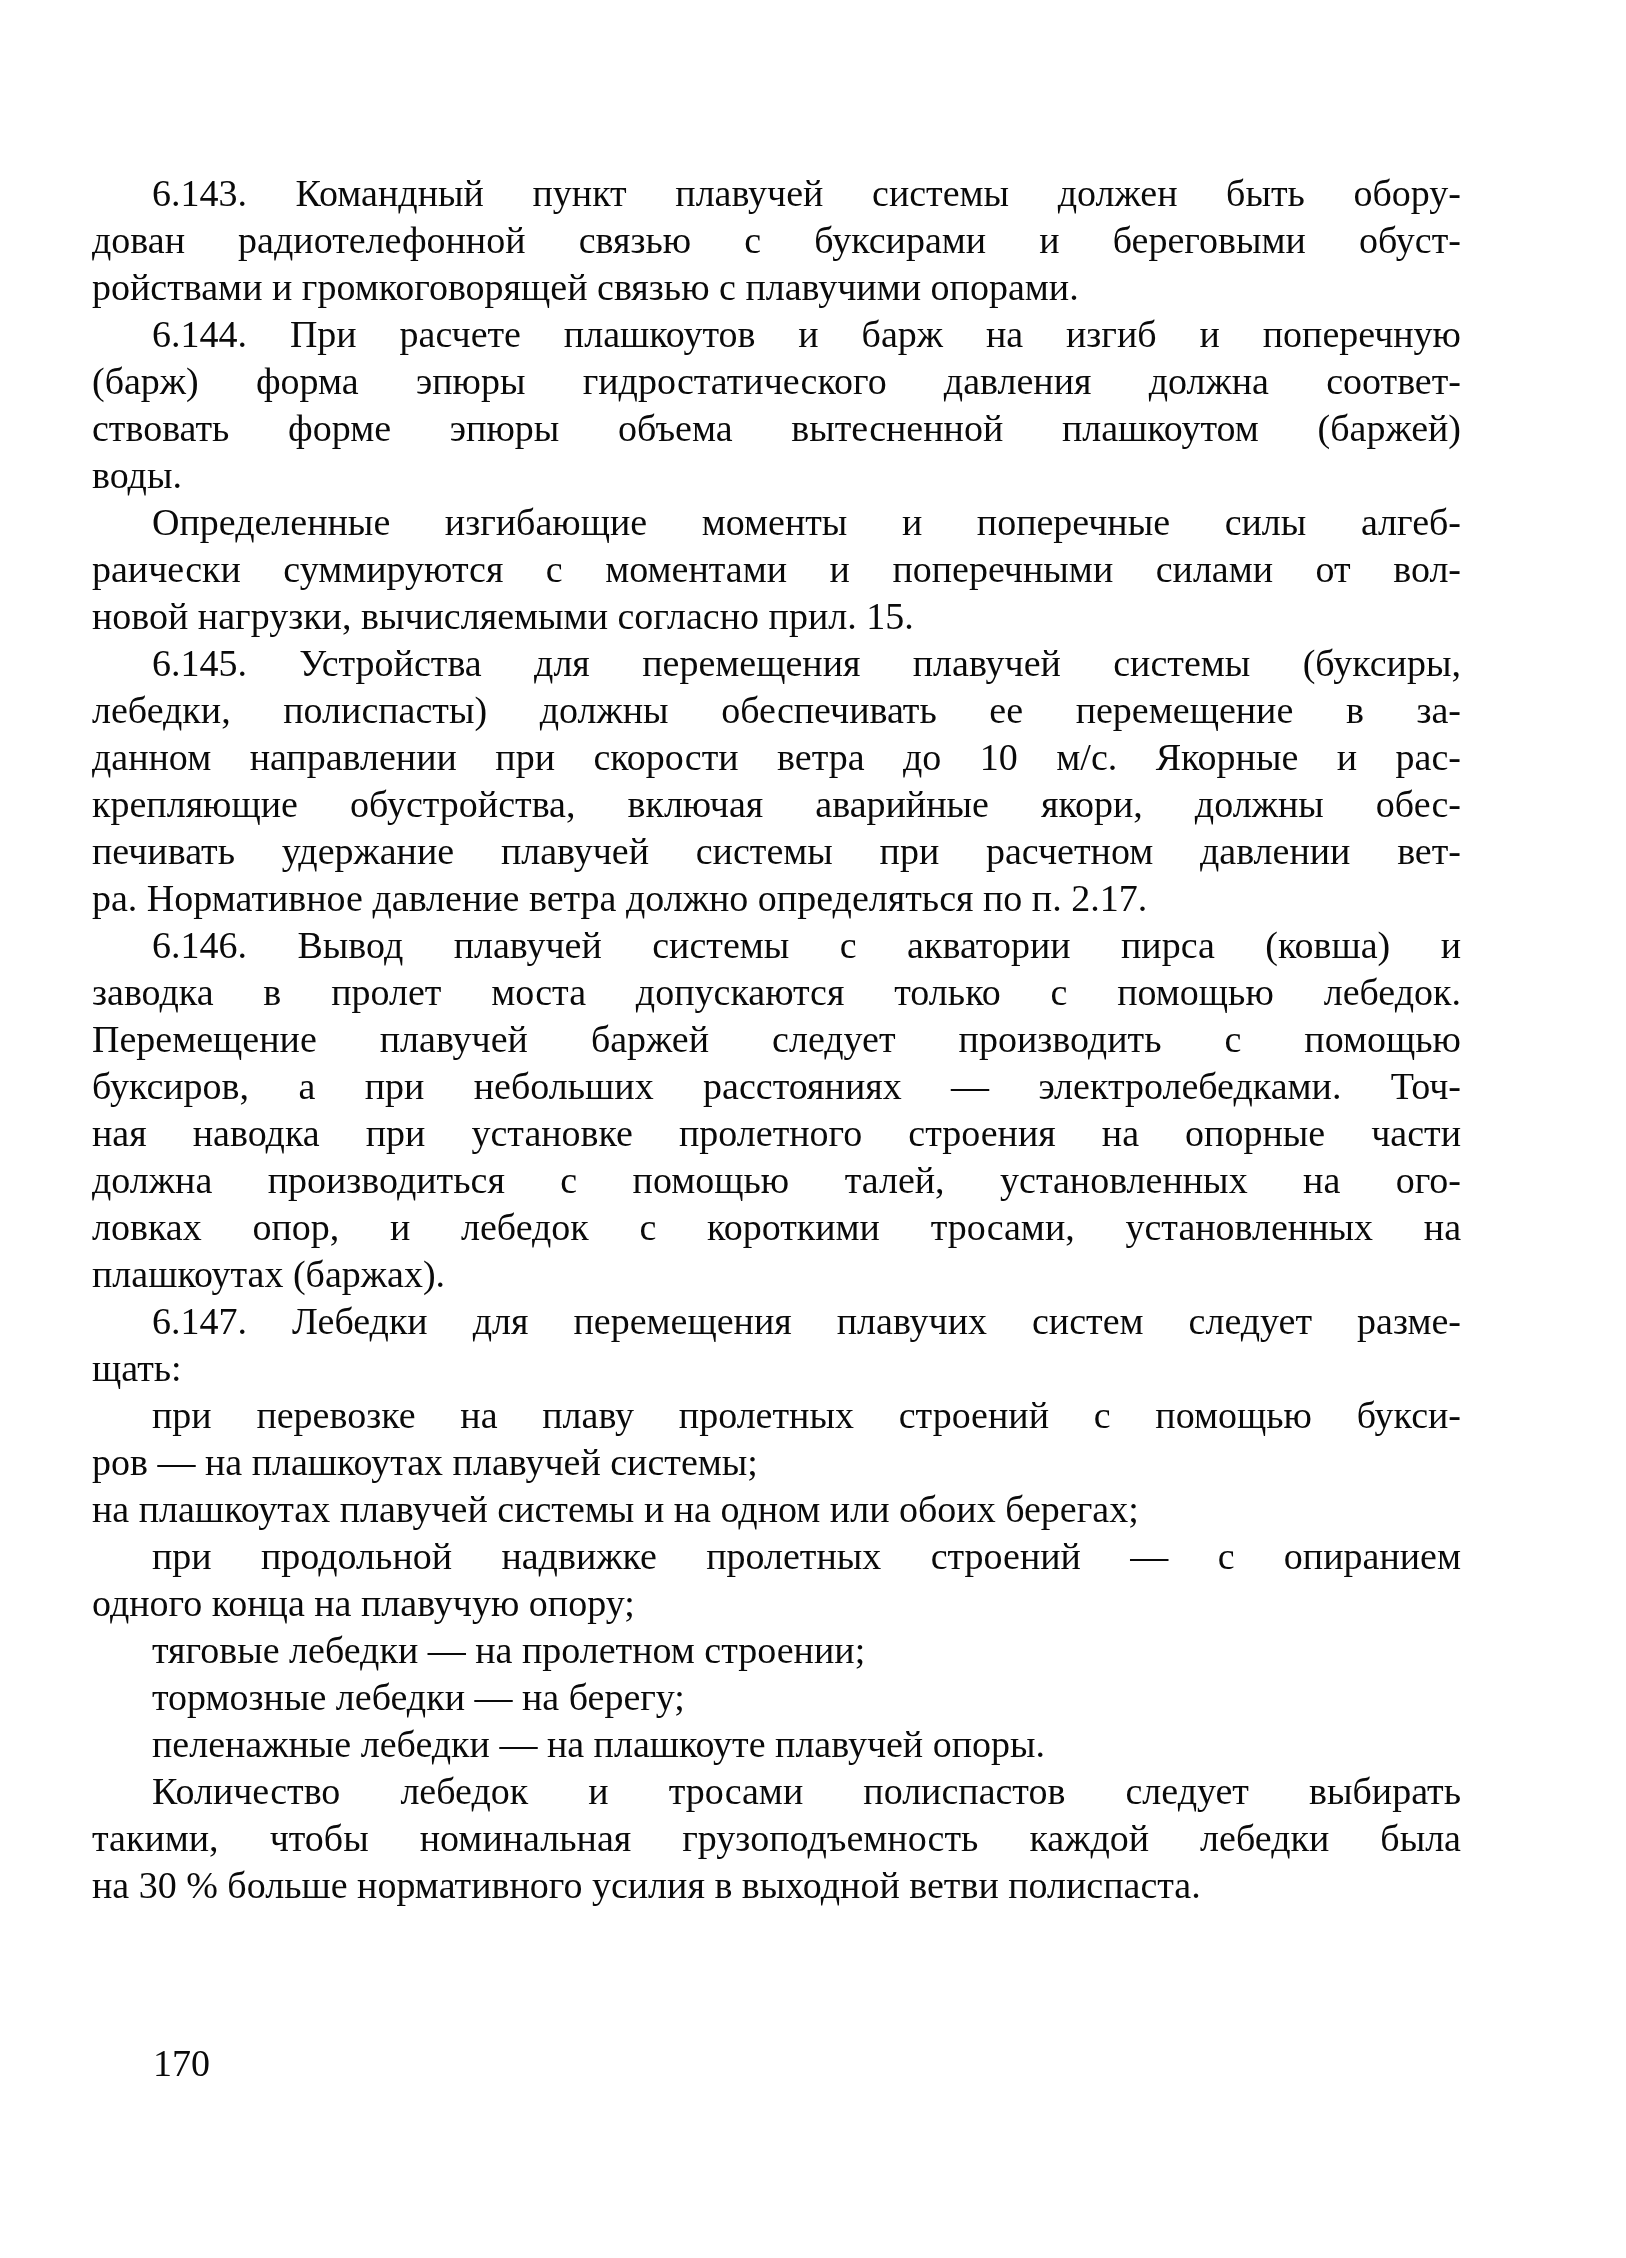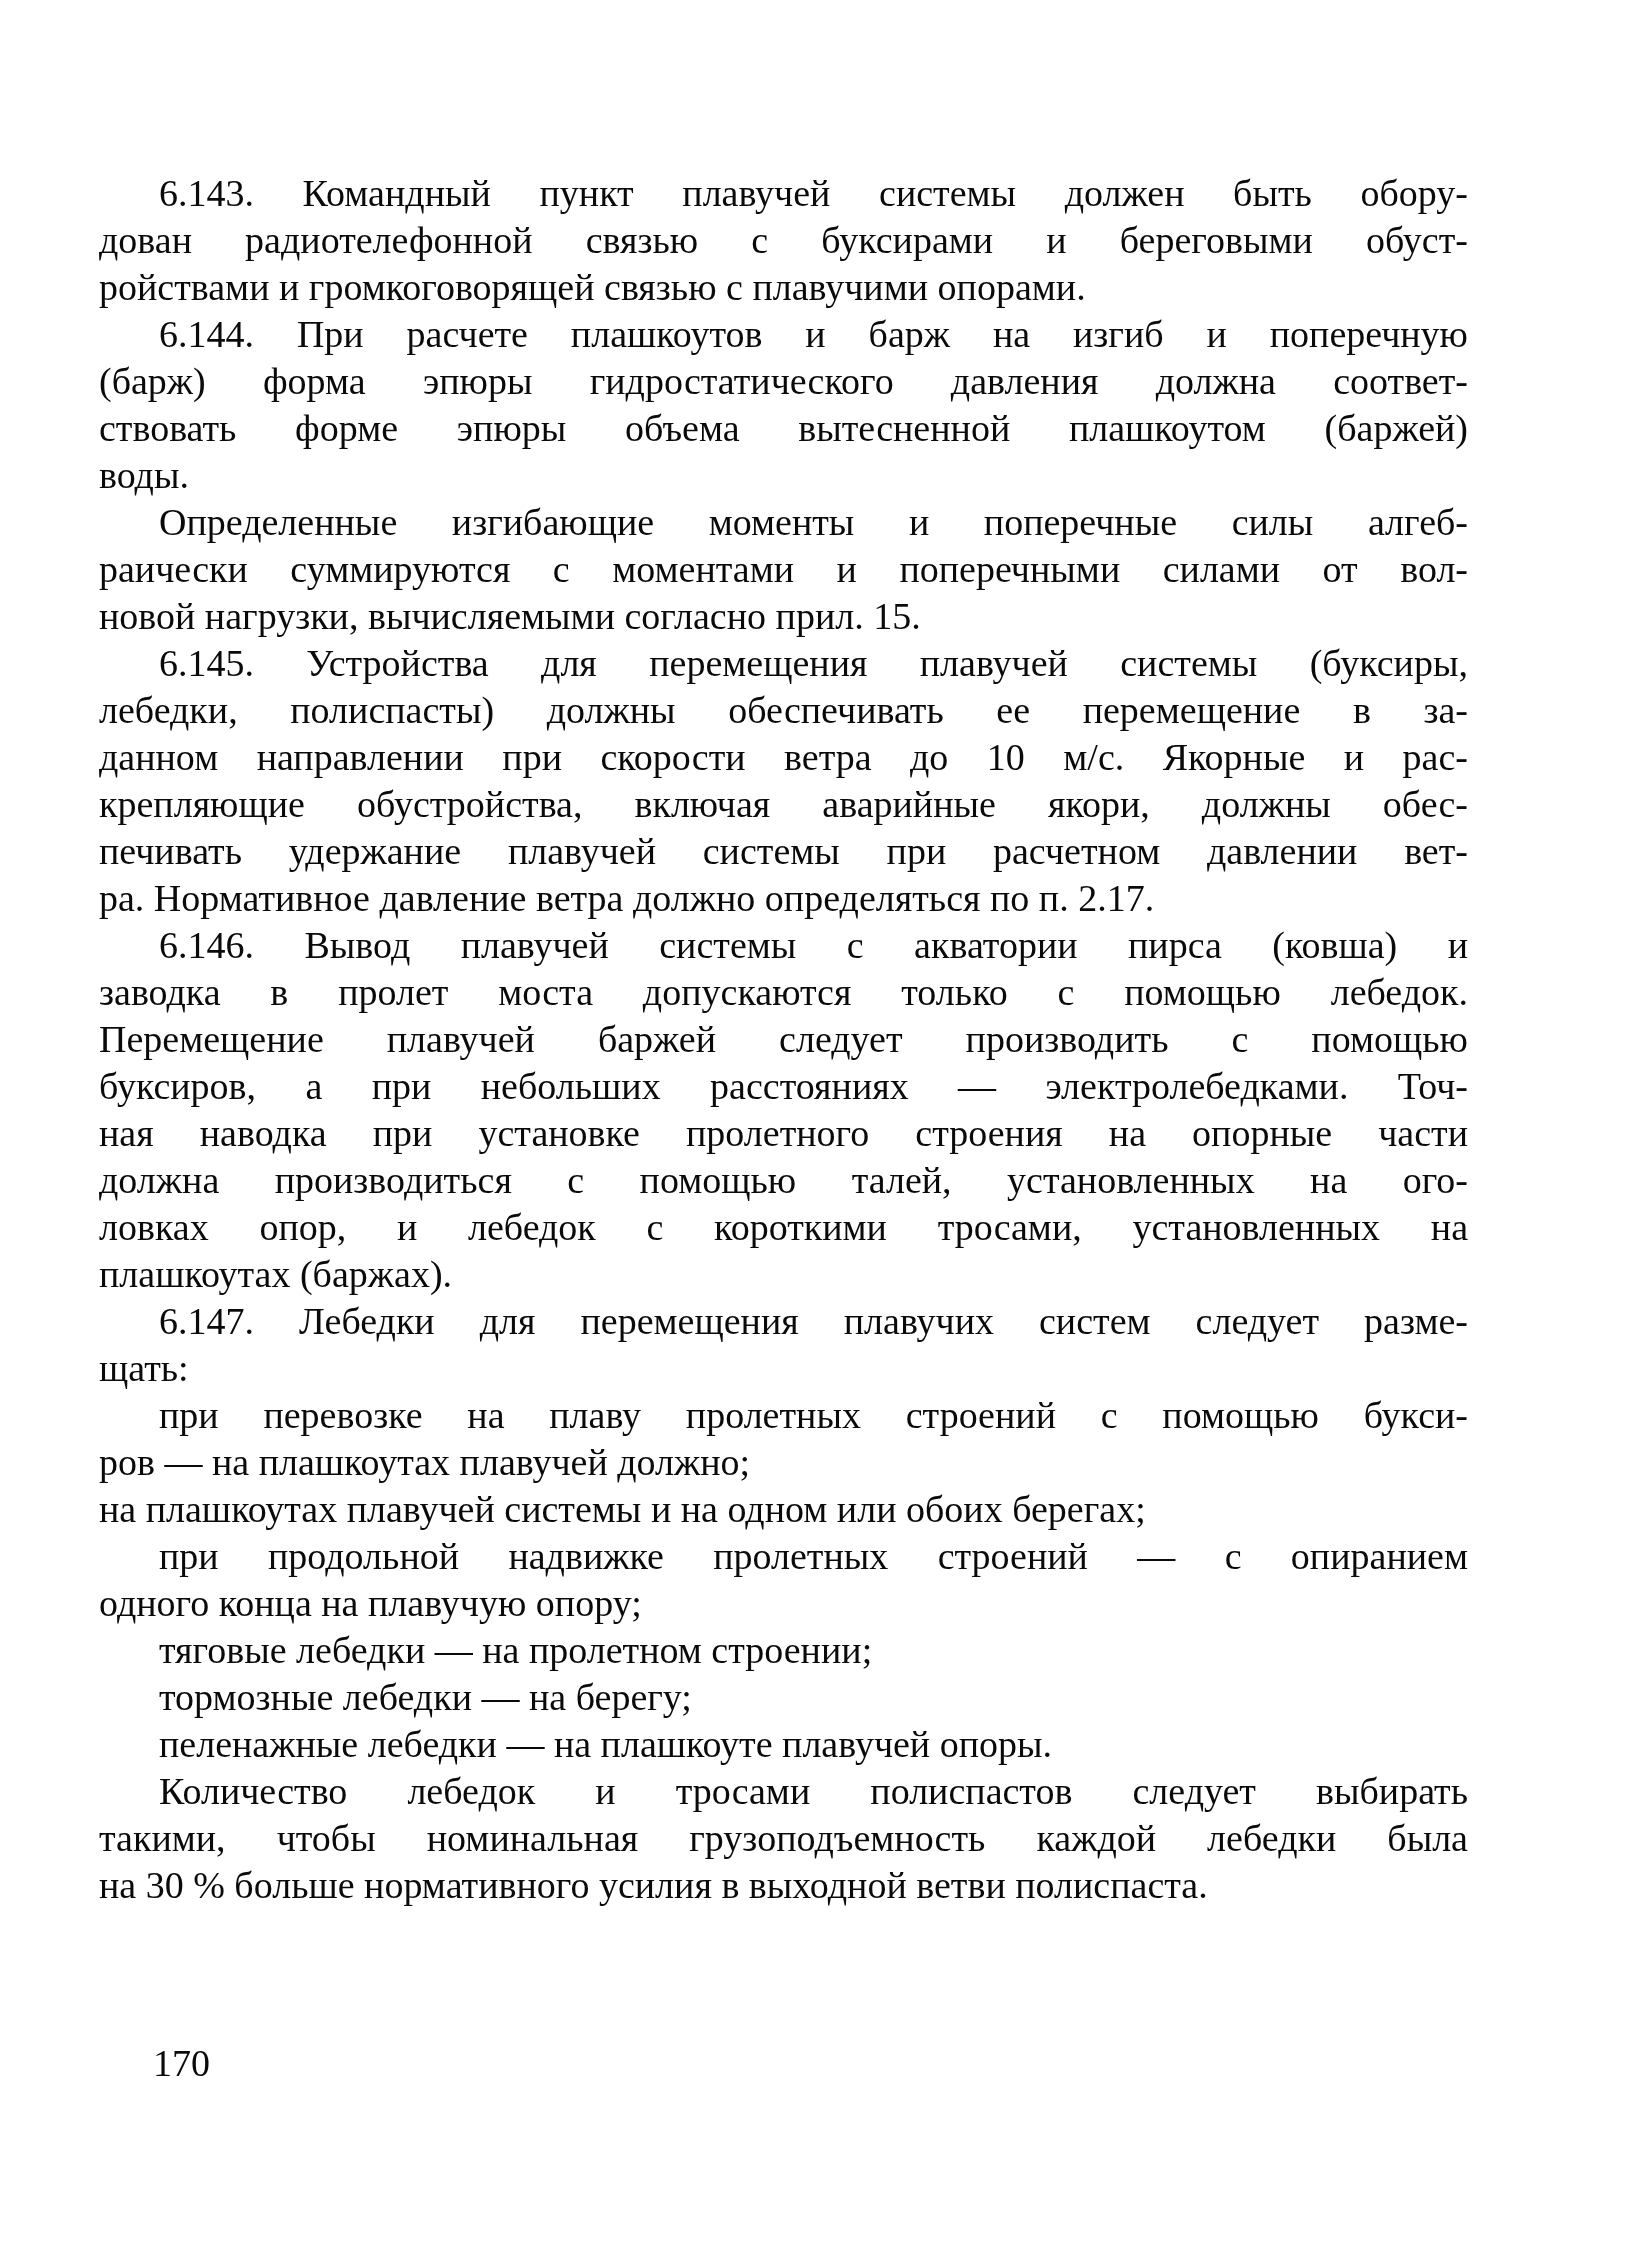--- a/index.html
+++ b/index.html
@@ -11,21 +11,21 @@
     position: relative;
     width: 1627px;
     height: 2259px;
     background: #ffffff;
     overflow: hidden;
     font-family: "Liberation Serif", "DejaVu Serif", serif;
     color: #0a0a0a;
   }
   .text-block {
     position: absolute;
-    left: 99px;
+    left: 92px;
     top: 170px;
     width: 1369px;
     font-size: 38px;
     line-height: 47px;
   }
   .paragraph {
     margin: 0;
     padding: 0;
   }
   .line {
@@ -84,21 +84,21 @@
         <div class="line">должна производиться с помощью талей, установленных на ого-</div>
         <div class="line">ловках опор, и лебедок с короткими тросами, установленных на</div>
         <div class="line last">плашкоутах (баржах).</div>
       </div>
       <div class="paragraph">
         <div class="line first">6.147. Лебедки для перемещения плавучих систем следует разме-</div>
         <div class="line last">щать:</div>
       </div>
       <div class="paragraph">
         <div class="line first">при перевозке на плаву пролетных строений с помощью букси-</div>
-        <div class="line last">ров — на плашкоутах плавучей должно;</div>
+        <div class="line last">ров — на плашкоутах плавучей системы;</div>
       </div>
       <div class="paragraph">
         <div class="line last">на плашкоутах плавучей системы и на одном или обоих берегах;</div>
       </div>
       <div class="paragraph">
         <div class="line first">при продольной надвижке пролетных строений — с опиранием</div>
         <div class="line last">одного конца на плавучую опору;</div>
       </div>
       <div class="paragraph">
         <div class="line first last">тяговые лебедки — на пролетном строении;</div>

